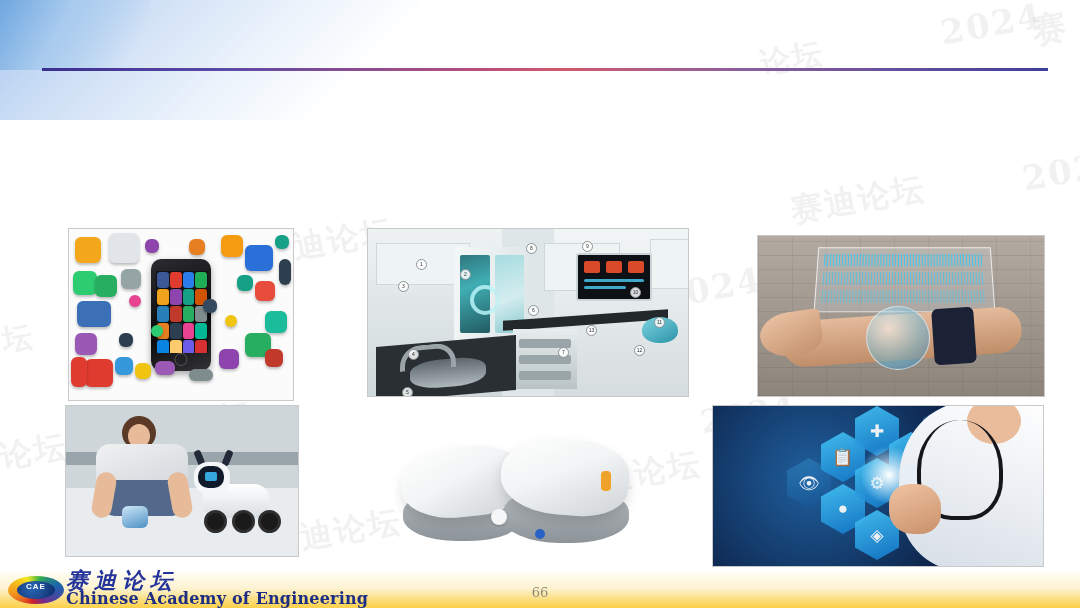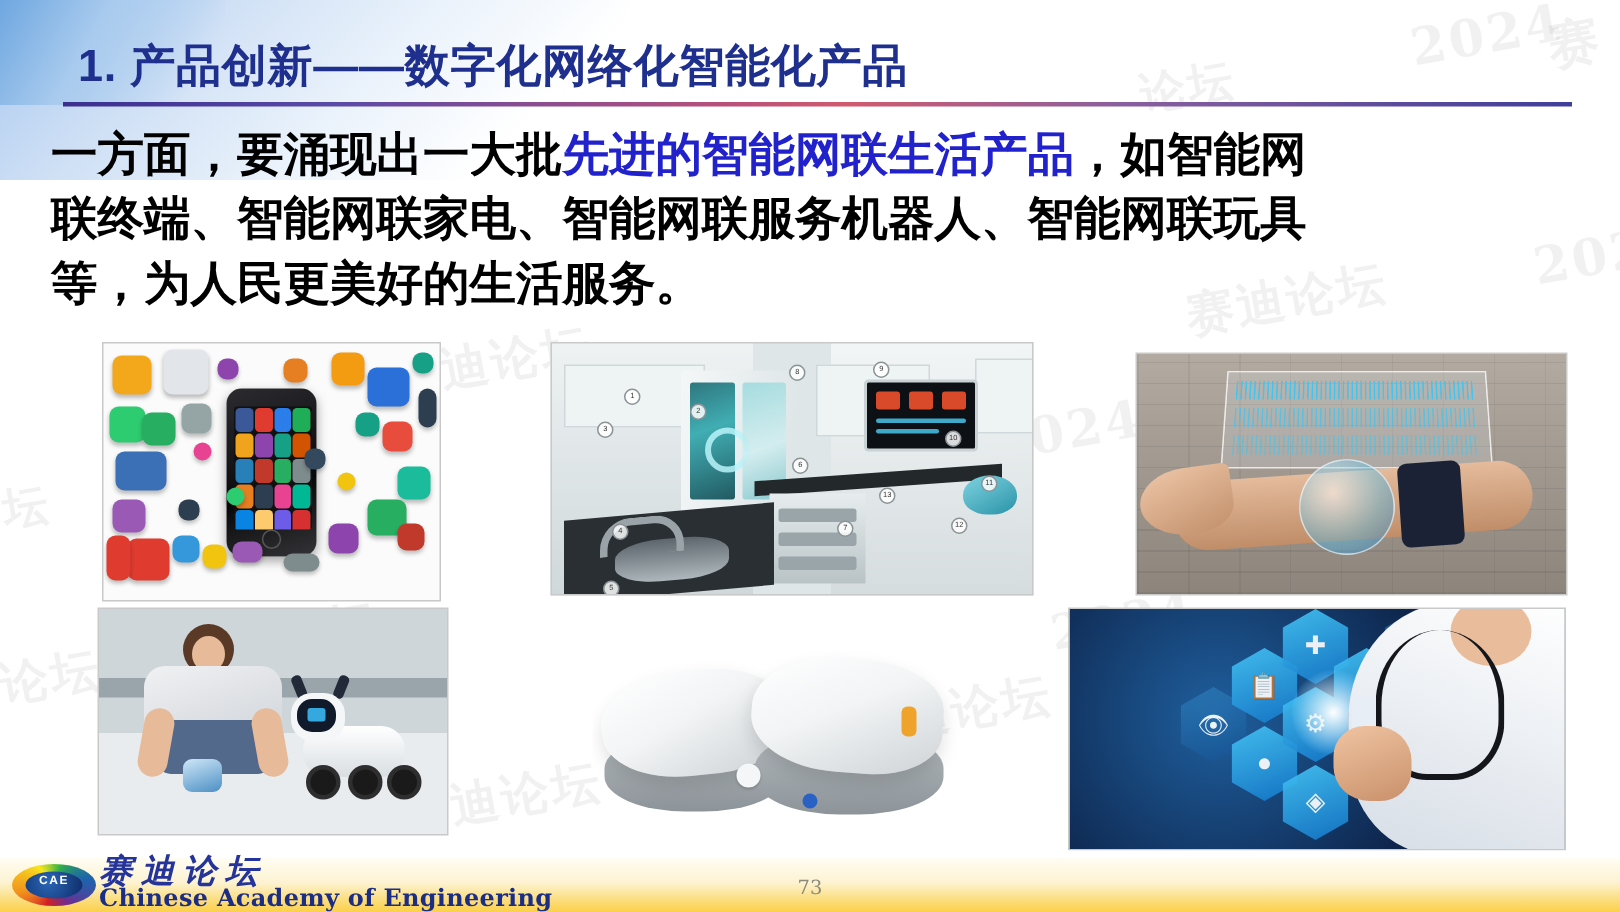--- a/index.html
+++ b/index.html
@@ -187,28 +187,22 @@
       <div class="wm" style="left: 1022px; top: 150px; font-size: 34px; transform: rotate(-10deg);">2024</div>
       <div class="wm" style="left: 2px; top: 318px; font-size: 30px; transform: rotate(-10deg);">坛</div>
       <div class="wm" style="left: 228px; top: 318px; font-size: 30px; transform: rotate(-10deg);">论坛</div>
       <div class="wm" style="left: 0px; top: 430px; font-size: 32px; transform: rotate(-10deg);">论坛</div>
       <div class="wm" style="left: 118px; top: 404px; font-size: 32px; transform: rotate(-10deg);">赛迪论坛</div>
       <div class="wm" style="left: 300px; top: 508px; font-size: 32px; transform: rotate(-10deg);">迪论坛</div>
       <div class="wm" style="left: 600px; top: 450px; font-size: 32px; transform: rotate(-10deg);">迪论坛</div>
       <div class="wm" style="left: 700px; top: 395px; font-size: 32px; transform: rotate(-10deg);">2024</div>
     </div>
 
-  <div class="title">1. 产品创新——数字化网络化智能化产品</div>
   <div class="title-rule"></div>
 
-  <div class="body-text">
-    <span>一方面，要涌现出一大批</span><span class="hl">先进的智能网联生活产品</span><span>，如智能网</span><br>
-    <span>联终端、智能网联家电、智能网联服务机器人、智能网联玩具</span><br>
-    <span>等，为人民更美好的生活服务。</span>
-  </div>
 
   <div class="pic bordered" id="pic1">
     <div class="phone">
       <div class="screen" id="phone-screen">
           <i style="background: rgb(59, 89, 152);"></i>
           <i style="background: rgb(224, 59, 47);"></i>
           <i style="background: rgb(43, 125, 233);"></i>
           <i style="background: rgb(31, 174, 87);"></i>
           <i style="background: rgb(240, 163, 28);"></i>
           <i style="background: rgb(142, 68, 173);"></i>
@@ -368,15 +362,15 @@
   </div>
 
   <div class="footer-grad"></div>
   <div class="cae-logo">
     <div class="cae-oval"></div>
     <div class="cae-inner"></div>
     <div class="cae-text">CAE</div>
   </div>
   <div class="cae-cn">赛迪论坛</div>
   <div class="cae-en">Chinese Academy of Engineering</div>
-  <div class="page-no">73</div>
+  <div class="page-no">66</div>
 
 </div>
 
 </body></html>

